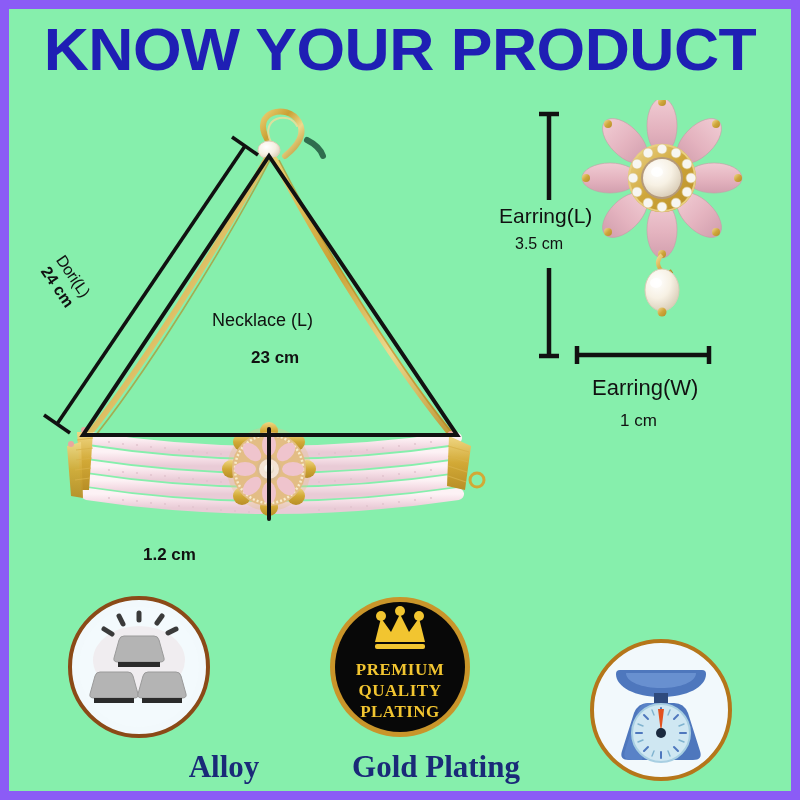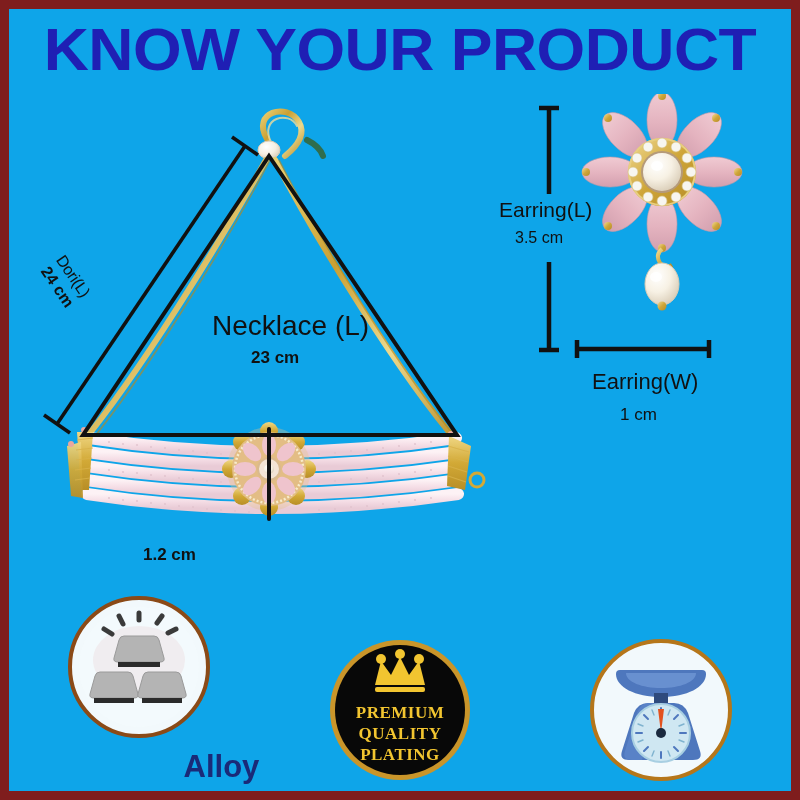--- a/index.html
+++ b/index.html
@@ -5,22 +5,22 @@
   * { box-sizing: border-box; margin: 0; padding: 0; }
   body {
     width: 800px; height: 800px;
     background: #ffffff;
     font-family: "Liberation Sans", sans-serif;
     overflow: hidden;
   }
   .page {
     position: relative;
     width: 800px; height: 800px;
-    background: #0ea5e9;
-    border: 9px solid #7f1d1d;
+    background: #86efac;
+    border: 9px solid #8b5cf6;
     overflow: hidden;
   }
 
   
   .title-bar {
     position: absolute; top: 12px; left: 0; width: 782px;
     text-align: center;
   }
   .title-bar .title {
     font-family: "Liberation Sans", sans-serif;
@@ -34,60 +34,60 @@
   }
 
   
   .necklace-zone {
     position: absolute; left: 10px; top: 85px;
     width: 470px; height: 480px;
   }
   .necklace-svg { position: absolute; left: 0; top: 0; }
 
   .lbl { position: absolute; color: #111; white-space: nowrap; }
-  .lbl-top { font-size: 28px; }
+  .lbl-top { font-size: 18px; }
   .lbl-val { font-size: 17px; font-weight: 700; }
 
   .necklace-l-label { left: 193px; top: 216px; }
   .necklace-l-value { left: 232px; top: 254px; }
   .necklace-w-label { left: 95px; top: 412px; }
   .necklace-w-value { left: 124px; top: 451px; text-align: center; }
 
   .dori-label {
     position: absolute; left: 48px; top: 158px;
     transform: rotate(55.5deg);
     transform-origin: left top;
     text-align: center;
     color: #111;
   }
   .dori-label .d1 { font-size: 16px; letter-spacing: -0.3px; }
   .dori-label .d2 { font-size: 16px; font-weight: 700; margin-top: 1px; }
 
   
   .earring-zone {
-    position: absolute; left: 490px; top: 85px;
+    position: absolute; left: 490px; top: 91px;
     width: 300px; height: 330px;
   }
   .earring-svg { position: absolute; left: 0; top: 0; }
   .earring-l-label { left: 0px; top: 104px; font-size: 21px; }
   .earring-l-value { left: 16px; top: 135px; font-size: 16px; font-weight: 400; }
   .earring-w-label { left: 93px; top: 275px; font-size: 22px; }
   .earring-w-value { left: 121px; top: 311px; font-size: 17px; font-weight: 400; }
 
   
   .badges {
     position: absolute; left: 0; bottom: 6px;
     width: 782px; height: 225px;
     display: flex; justify-content: space-around; align-items: flex-end;
   }
   .badge { width: 240px; text-align: right; }
   .badge-circle-wrap { display: flex; justify-content: center; }
   .badge-caption {
     margin-top: 7px;
-    font-family: Liberation Sans, sans-serif;
+    font-family: Liberation Serif, serif;
     font-weight: 700;
     font-size: 31px;
     color: #1a2a78;
     white-space: nowrap;
   }
 </style>
 </head>
 <body>
 
 <div class="page">
@@ -449,20 +449,21 @@
               <circle cx="94" cy="24" r="5"></circle>
             <rect x="50" y="52" width="50" height="5" rx="2"></rect>
           </g>
           <g font-family="Liberation Serif, serif" font-size="17" font-weight="700" fill="#f2c530" text-anchor="middle" letter-spacing="0.5">
             <text x="75" y="83">PREMIUM</text>
             <text x="75" y="104">QUALITY</text>
             <text x="75" y="125">PLATING</text>
           </g>
         </svg>
       </div>
+      <div class="badge-caption">Gold Plating</div>
     </div>
 
     <div class="badge">
       <div class="badge-circle-wrap">
         <svg width="150" height="150" viewBox="0 0 150 150">
           <circle cx="75" cy="75" r="69" fill="#f2f9fc" stroke="#b5761a" stroke-width="4"></circle>
 
           <path d="M34 35 h82 a4 4 0 0 1 4 4 c0 13 -19 23 -45 23 s-45 -10 -45 -23 a4 4 0 0 1 4 -4 z" fill="#4e77bd"></path>
           <path d="M40 38 h70 c0 9 -16 15 -35 15 s-35 -6 -35 -15 z" fill="#6d94d4" opacity="0.85"></path>
 

